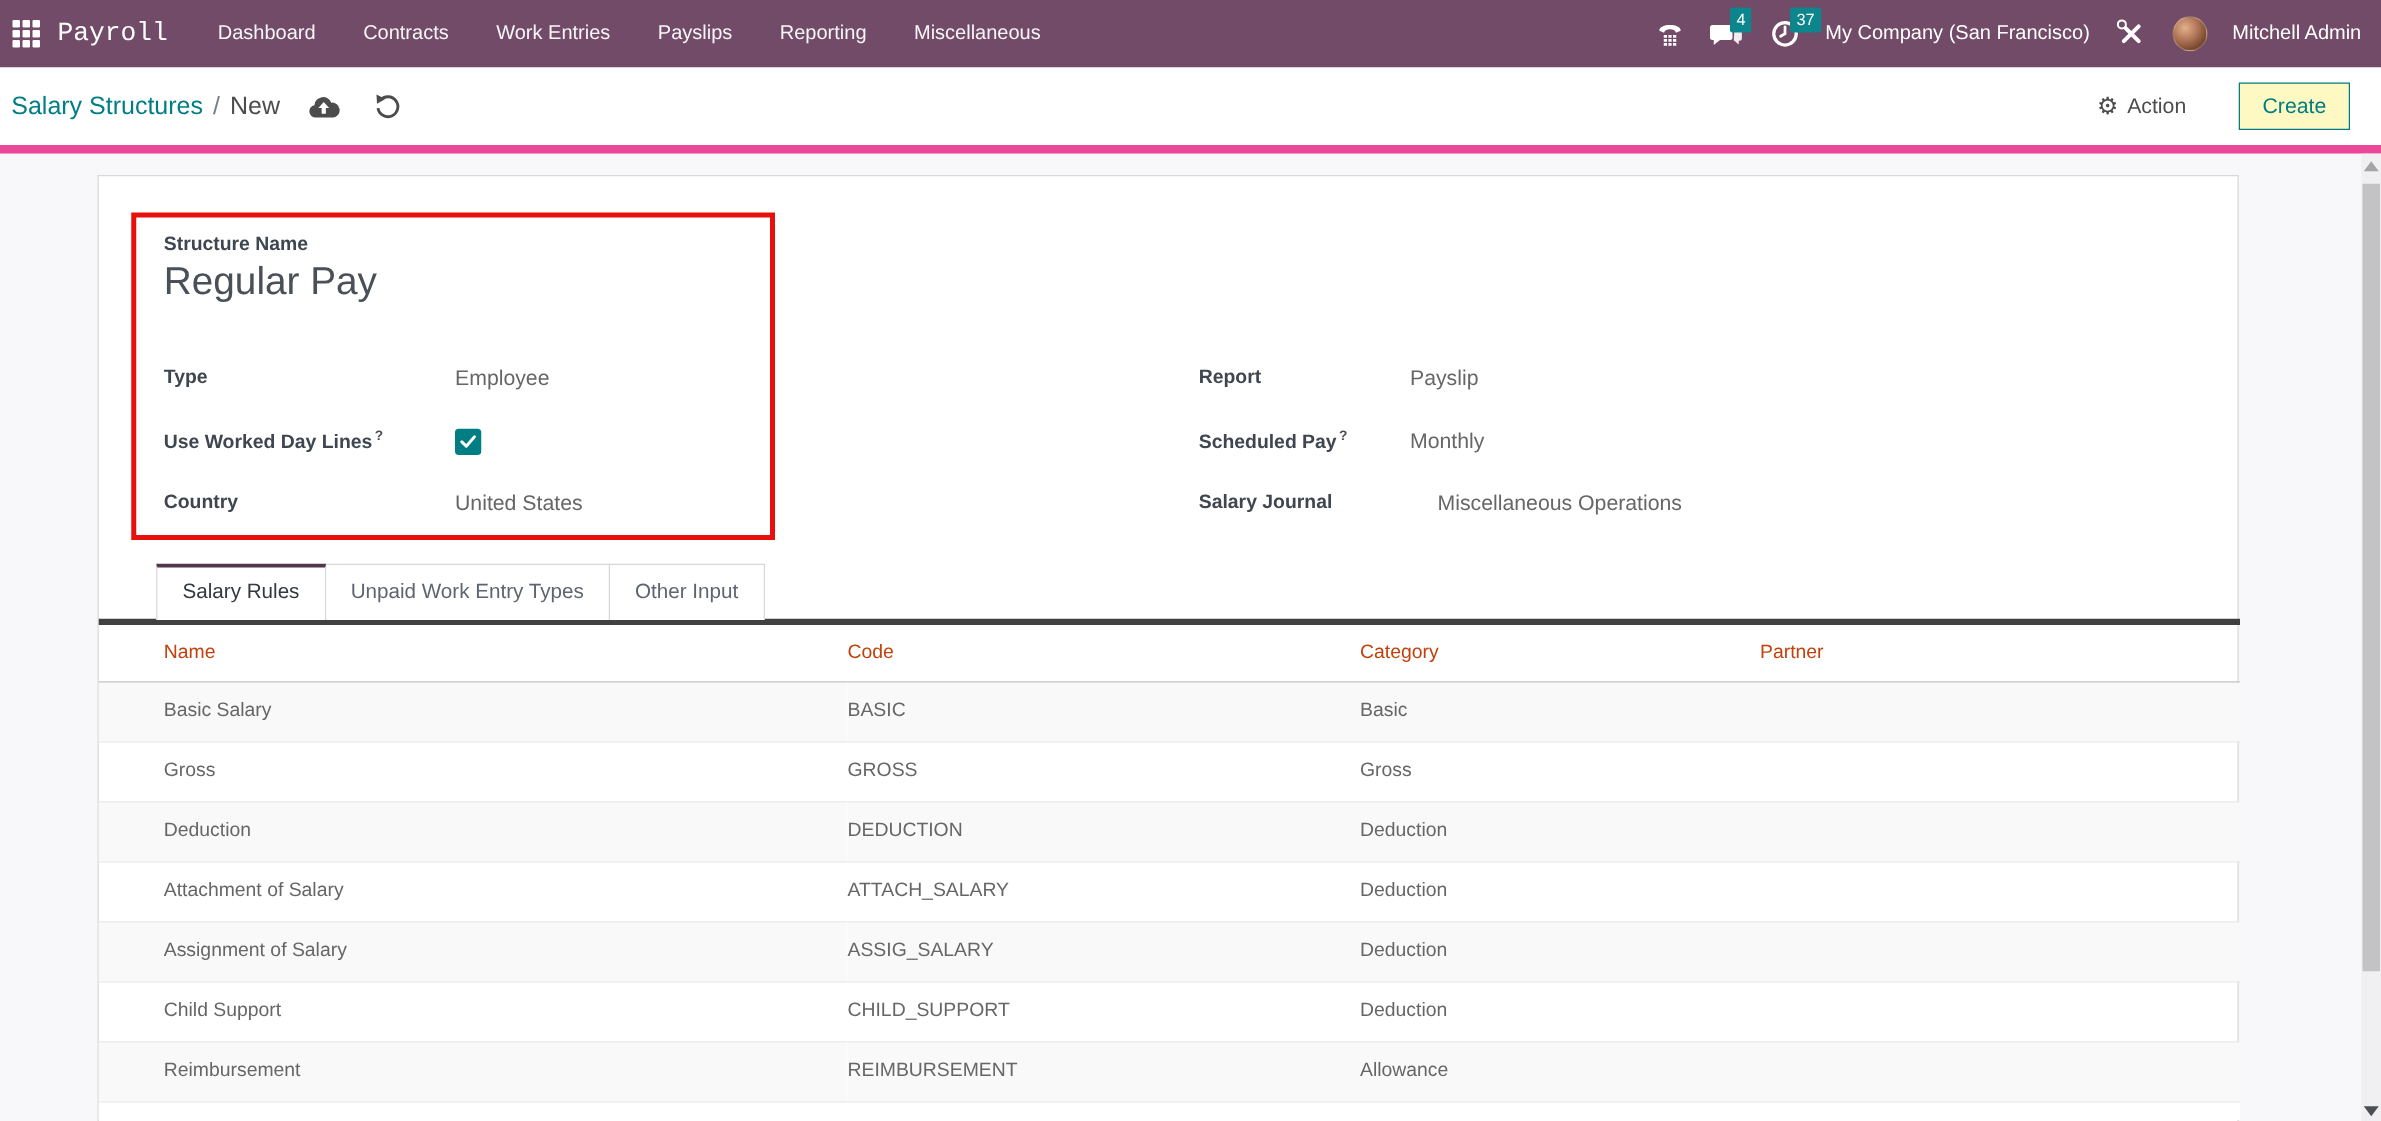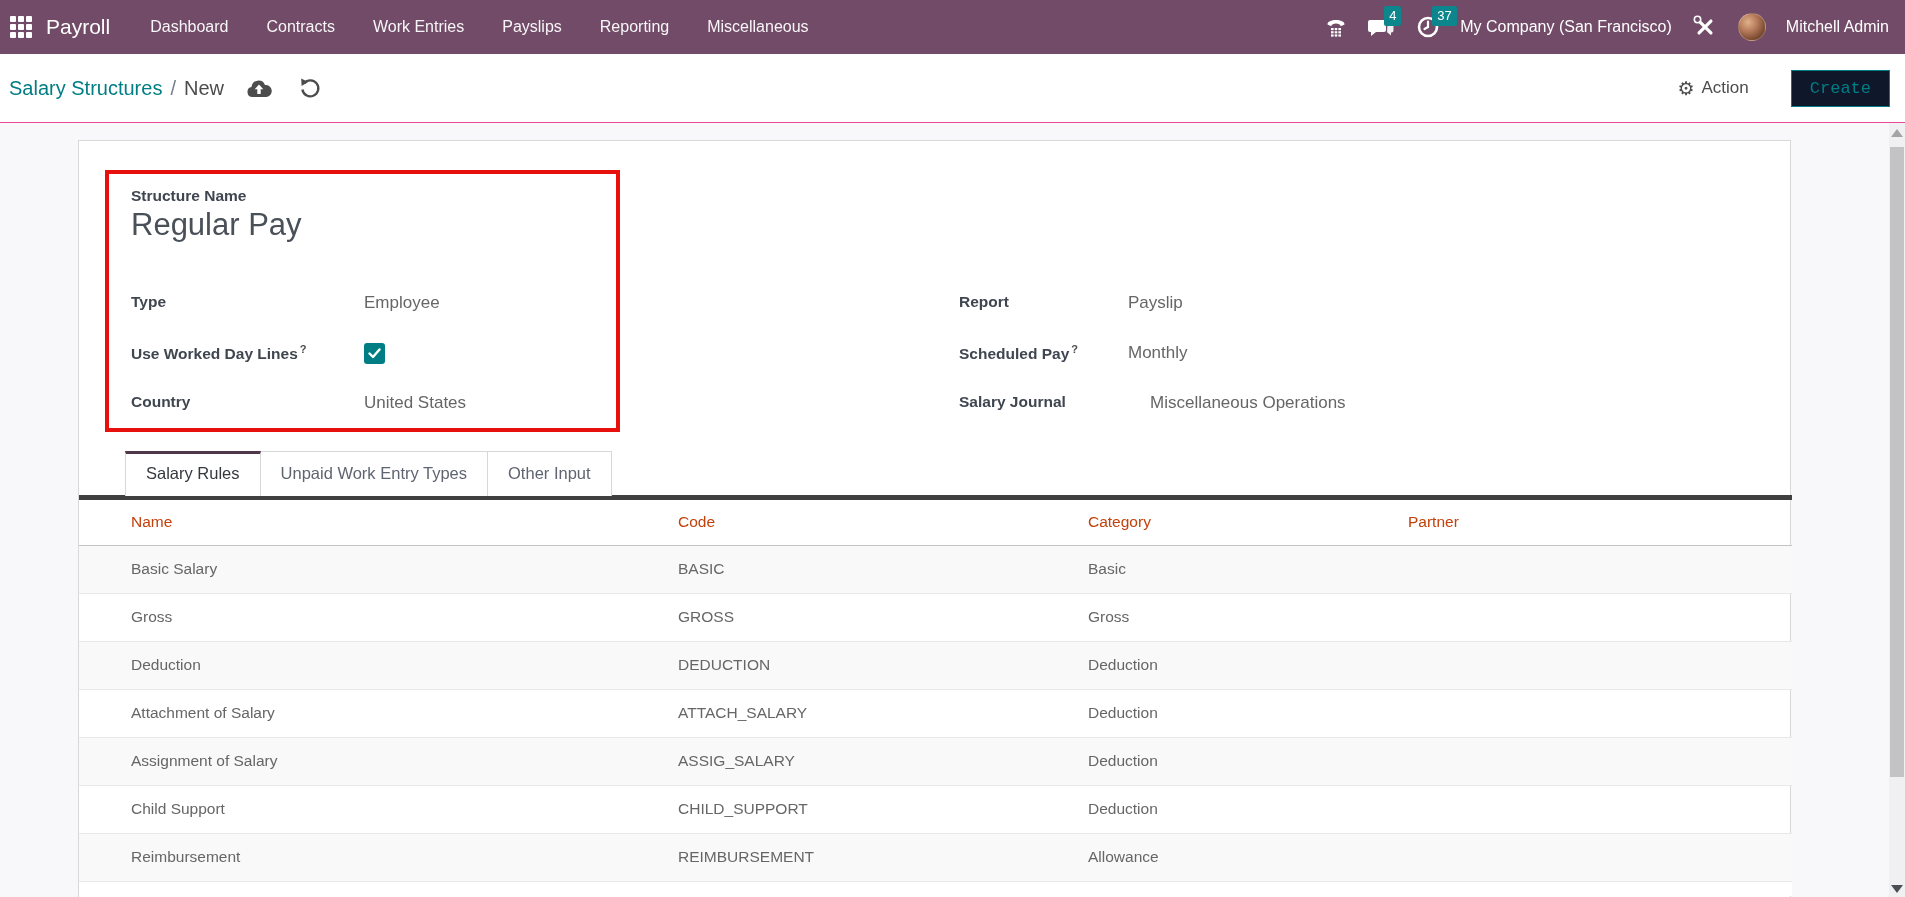--- a/index.html
+++ b/index.html
@@ -5,45 +5,45 @@
   * { margin:0; padding:0; box-sizing:border-box; }
   html,body { width:1905px; height:897px; overflow:hidden; }
   body { font-family:"Liberation Sans", sans-serif; background:#f8f8fa; position:relative; }
 
   
   .topnav { position:absolute; top:0; left:0; width:1905px; height:54px;
             background:#714B67; color:#fff; display:flex; align-items:center; padding:0 16px 0 10px; }
   .apps-grid { width:22px; height:22px; display:grid; grid-template-columns:repeat(3,6px);
                grid-template-rows:repeat(3,6px); gap:2px; margin-right:14px; cursor:pointer; }
   .apps-grid span { background:#fff; border-radius:1px; }
-  .brand { font-size:21px; margin-right:40px; cursor:pointer; }
+  .brand { font-size:21px; margin-right:40px; cursor:pointer;font-family:Liberation Mono, monospace; }
   .menu { display:flex; gap:38px; font-size:16px; }
   .menu .menu-item { cursor:pointer; opacity:.95; }
   .systray { margin-left:auto; display:flex; align-items:center; gap:20px; font-size:16px; }
   .icon-btn { position:relative; display:flex; align-items:center; cursor:pointer; }
   .badge { position:absolute; top:-9px; left:16px; background:#0c868c; color:#fff;
            font-size:13px; line-height:1; padding:3px 5px 4px; border-radius:2px; }
   .avatar { width:28px; height:28px; border-radius:50%;
             background:radial-gradient(circle at 35% 32%, #e0b18a 0%, #b5795a 38%, #7a4a30 72%, #53301e 100%);
             border:1px solid rgba(255,255,255,.25); }
   .username, .company { white-space:nowrap; cursor:pointer; }
 
   
   .control-panel { position:absolute; top:54px; left:0; width:1905px; height:69px; background:#fff;
-                   display:flex; align-items:center; padding:0 15px 0 9px; border-bottom:1px solid #ec4899; }
+                   display:flex; align-items:center; padding:0 25px 0 9px; border-bottom:7px solid #ec4899; }
   .breadcrumb { font-size:20px; display:flex; align-items:center; gap:8px; }
   .bc-link { color:#017e84; cursor:pointer; }
   .bc-sep { color:#77808a; }
   .bc-current { color:#4c4c4c; }
   .cp-icons { display:flex; align-items:center; gap:26px; margin-left:22px; }
   .cp-right { margin-left:auto; display:flex; align-items:center; gap:42px; }
   .action-btn { display:flex; align-items:center; gap:7px; color:#4c4c4c; font-size:17px; cursor:pointer; }
   .gear-glyph { font-size:19px; line-height:1; }
-  .create-btn { border:1px solid #017e84; color:#017e84; background:#0f172a; font-size:17px;
-                font-family:Liberation Mono, monospace; padding:8px 18px; cursor:pointer; }
+  .create-btn { border:1px solid #017e84; color:#017e84; background:#fef9c3; font-size:17px;
+                font-family:Liberation Sans, sans-serif; padding:8px 18px; cursor:pointer; }
 
   
   .content { position:absolute; top:123px; left:0; width:1905px; height:774px; background:#f8f8fa; }
   .sheet { position:absolute; left:78px; top:17px; width:1713px; height:800px; background:#fff;
            border:1px solid #d8d8d8; border-bottom:none; }
   .red-box { position:absolute; left:26px; top:29px; width:515px; height:262px;
              border:4px solid #e8100c; pointer-events:none; }
   .field-label { color:#3f4650; font-weight:bold; font-size:15.5px; }
   .field-value { color:#666; font-size:17px; cursor:text; }
   .title-label { position:absolute; left:52px; top:46px; }

